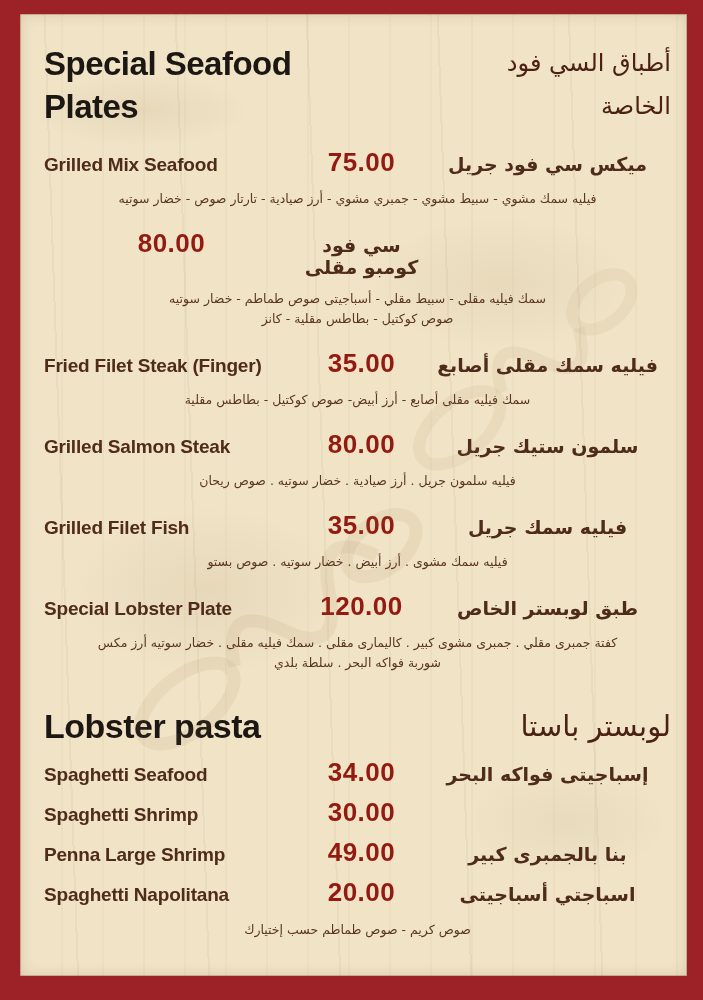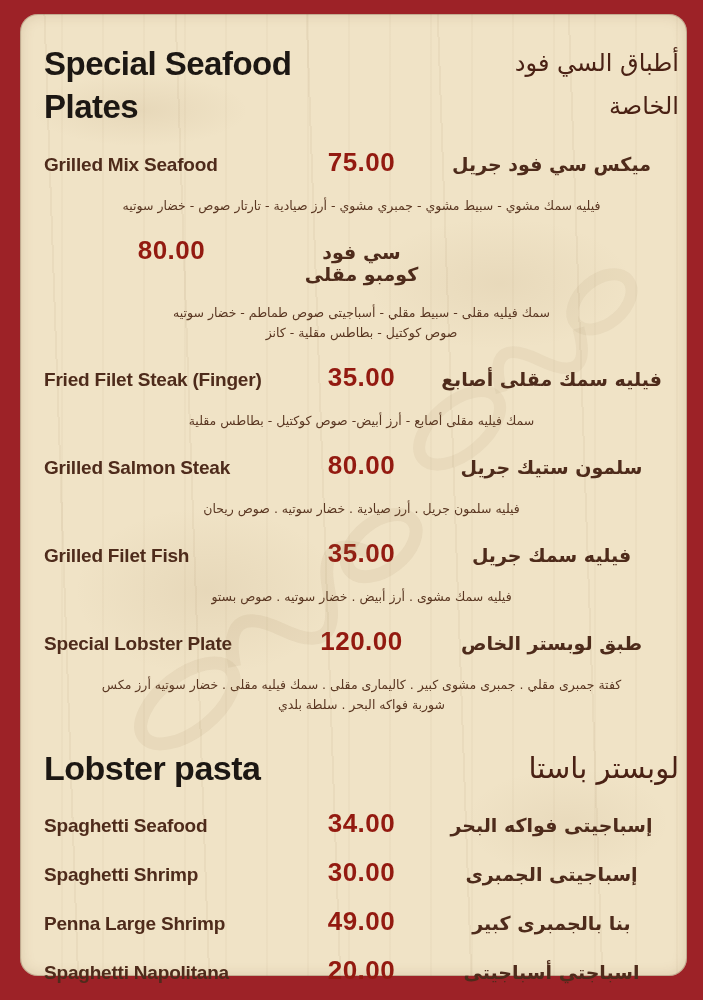--- a/index.html
+++ b/index.html
@@ -14,23 +14,23 @@
     position:absolute;
     left:20px; top:14px; right:16px; bottom:24px;
     background-color:#f0e3c6;
     background-image:
       repeating-linear-gradient(90deg, rgba(141,110,70,0.045) 0 2px, transparent 2px 41px),
       repeating-linear-gradient(88deg, transparent 0 57px, rgba(141,110,70,0.07) 57px 59px, transparent 59px 131px),
       radial-gradient(ellipse 180px 60px at 18% 10%, rgba(150,118,74,0.10), transparent 60%),
       radial-gradient(ellipse 220px 110px at 72% 28%, rgba(150,118,74,0.09), transparent 60%),
       radial-gradient(ellipse 220px 140px at 28% 60%, rgba(150,118,74,0.10), transparent 60%),
       radial-gradient(ellipse 170px 90px at 82% 84%, rgba(150,118,74,0.08), transparent 60%);
-    border-radius:18px;
+    border-radius:1px;
     box-shadow: inset 0 0 0 1px rgba(90,50,30,0.25), inset 0 0 14px rgba(120,80,40,0.18);
-    padding:28px 8px 0 24px;
+    padding:28px 16px 0 24px;
   }
   .watermark { position:absolute; pointer-events:none; opacity:0.55; }
   .section-head {
     display:flex; justify-content:space-between; align-items:flex-start;
   }
   .title-en {
     font-size:33px; line-height:43px; font-weight:bold;
     color:#1c1713; letter-spacing:-0.5px; white-space:pre-line;
   }
   .title-ar {
@@ -47,26 +47,26 @@
   .name-en { font-size:19px; font-weight:bold; color:#4e2b1b; letter-spacing:-0.2px; }
   .price   { font-size:26px; font-weight:bold; color:#931a10; text-align:center; letter-spacing:0.5px; }
   .name-ar {
     font-family:"DejaVu Sans",sans-serif;
     font-size:19px; font-weight:bold; color:#4e2b1b; text-align:center;
   }
   .desc {
     font-family:"DejaVu Sans",sans-serif;
     font-size:12.5px; line-height:20px; color:#5a3722;
     text-align:center; white-space:pre-line;
-    margin-top:18px; margin-bottom:4px;
+    margin-top:11px; margin-bottom:4px;
   }
   .section2 { margin-top:32px; }
   .section2 .title-en { font-size:34px; }
   .section2 .title-ar { font-size:29px; }
-  .pasta .item-row { margin-top:18px; }
+  .pasta .item-row { margin-top:9px; }
   .pasta .desc { margin-top:12px; }
 </style>
 </head>
 <body>
 
 <div class="sheet">
 
   <svg class="watermark" style="left:30px; top:420px;" width="420" height="400" viewBox="0 0 420 400">
     <g fill="none" stroke="rgba(140,110,70,0.16)" stroke-width="13" transform="rotate(-38 210 200)">
       <ellipse cx="110" cy="210" rx="55" ry="28"></ellipse>
@@ -140,21 +140,20 @@
 
     <div class="item-row">
       <span class="name-en">Spaghetti Seafood</span>
       <span class="price">34.00</span>
       <span class="name-ar" dir="rtl">إسباجيتى فواكه البحر</span>
     </div>
 
     <div class="item-row">
       <span class="name-en">Spaghetti Shrimp</span>
       <span class="price">30.00</span>
-      <span class="name-ar" dir="rtl">إسباجيتى الجمبرى</span>
     </div>
 
     <div class="item-row">
       <span class="name-en">Penna Large Shrimp</span>
       <span class="price">49.00</span>
       <span class="name-ar" dir="rtl">بنا بالجمبرى كبير</span>
     </div>
 
     <div class="item-row">
       <span class="name-en">Spaghetti Napolitana</span>

